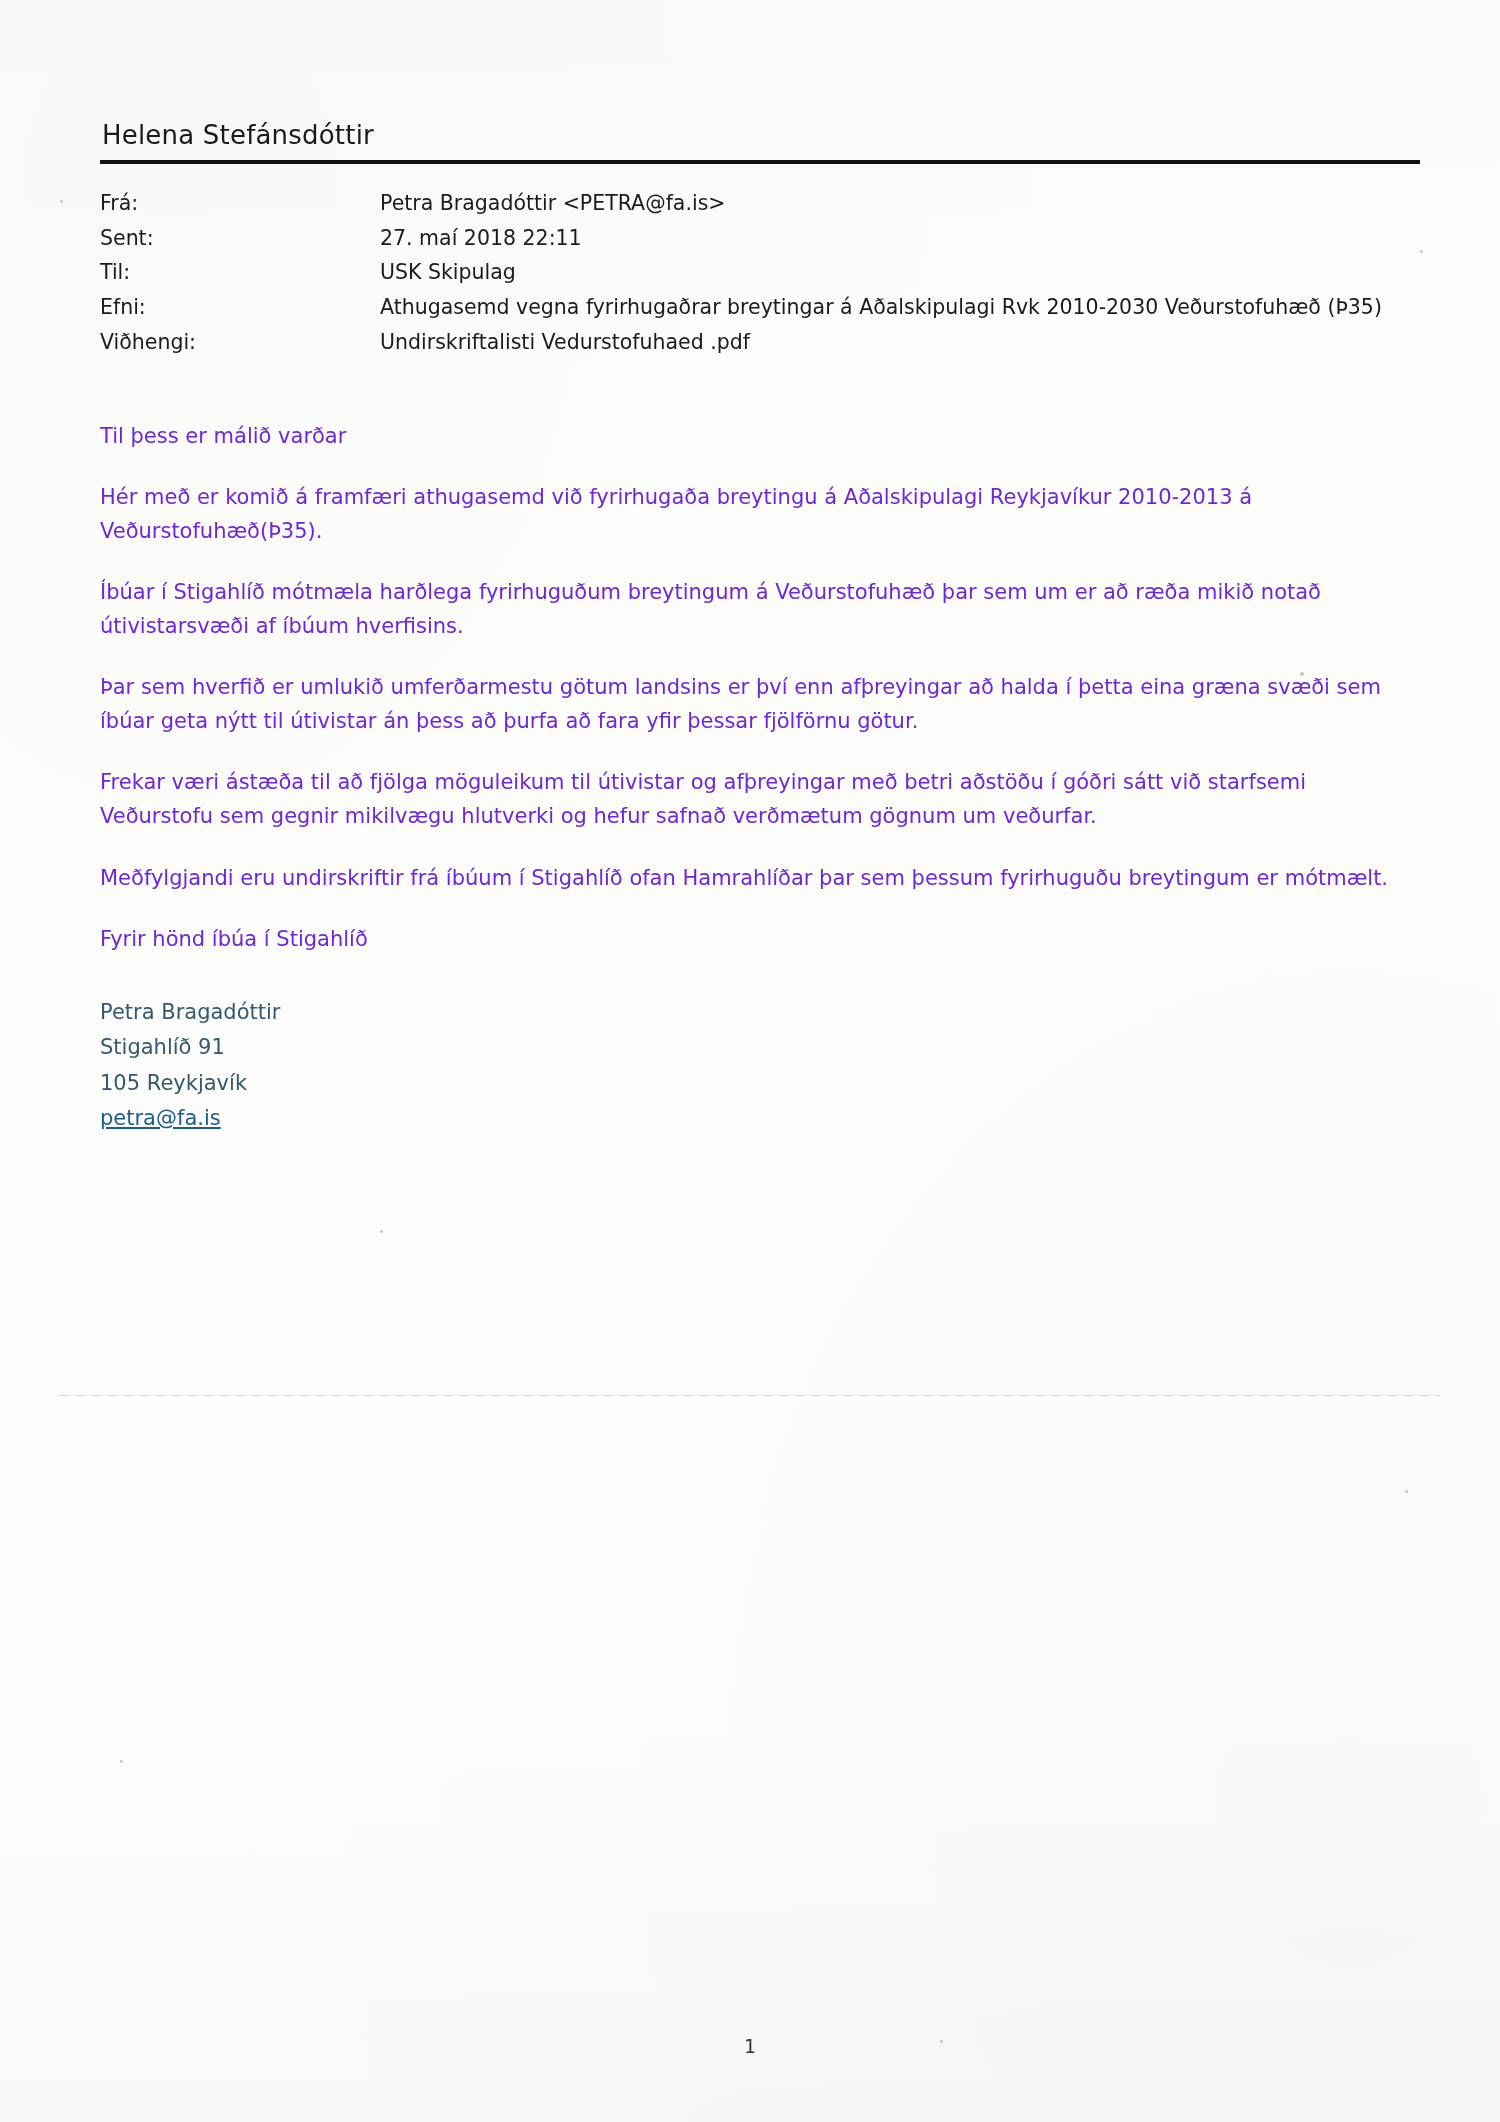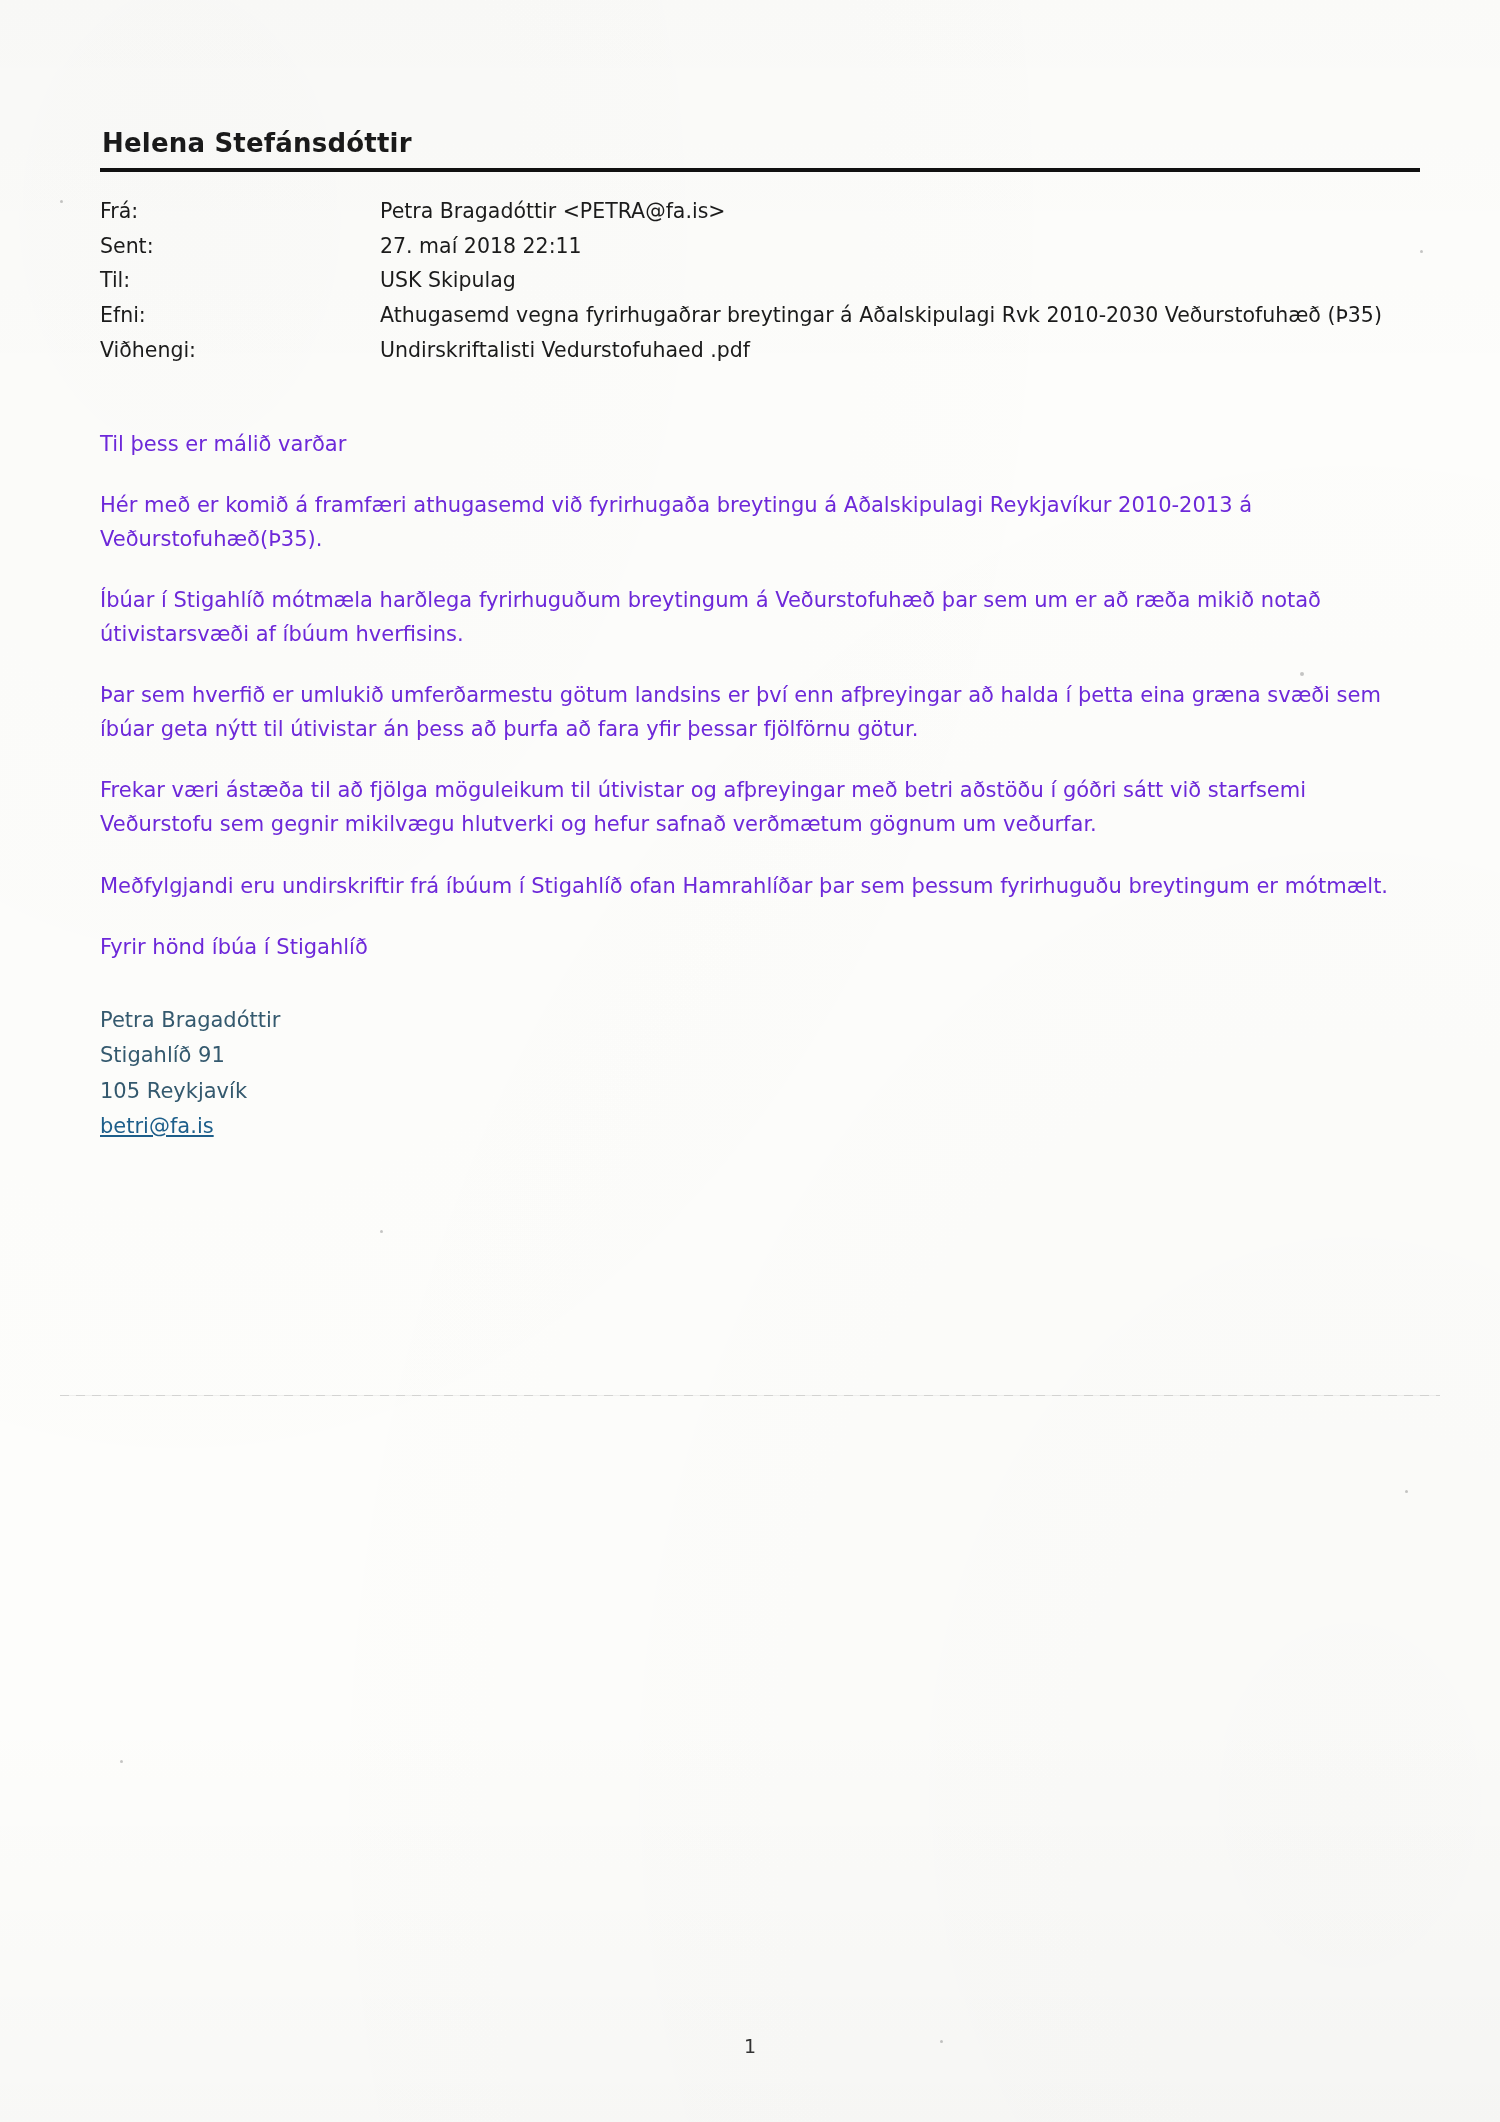--- a/index.html
+++ b/index.html
@@ -31,25 +31,25 @@
     pointer-events: none;
   }
   .content {
     position: absolute;
     left: 100px;
     top: 120px;
     width: 1320px;
   }
   .doc-title {
     font-family: "DejaVu Sans", sans-serif;
-    font-weight: bold;
+    font-weight: normal;
     font-size: 26px;
     letter-spacing: 0.2px;
     color: #1a1a1a;
-    margin: 8px 0 10px 2px;
+    margin: 0 0 10px 2px;
   }
   .title-rule {
     height: 4px;
     background: #111;
     width: 1320px;
     margin-bottom: 26px;
   }
   table.headers {
     border-collapse: collapse;
     font-size: 20.5px;
@@ -164,20 +164,20 @@
       <p>Þar sem hverfið er umlukið umferðarmestu götum landsins er því enn afþreyingar að halda í þetta eina græna svæði sem íbúar geta nýtt til útivistar án þess að þurfa að fara yfir þessar fjölförnu götur.</p>
       <p>Frekar væri ástæða til að fjölga möguleikum til útivistar og afþreyingar með betri aðstöðu í góðri sátt við starfsemi Veðurstofu sem gegnir mikilvægu hlutverki og hefur safnað verðmætum gögnum um veðurfar.</p>
       <p>Meðfylgjandi eru undirskriftir frá íbúum í Stigahlíð ofan Hamrahlíðar þar sem þessum fyrirhuguðu breytingum er mótmælt.</p>
       <p>Fyrir hönd íbúa í Stigahlíð</p>
     </div>
 
     <div class="sig-block">
       <div>Petra Bragadóttir</div>
       <div>Stigahlíð 91</div>
       <div>105 Reykjavík</div>
-      <div><a class="email-link" href="#">betri@fa.is</a></div>
+      <div><a class="email-link" href="#">petra@fa.is</a></div>
     </div>
 
   </div>
 
   <div class="hr-soft"></div>
   <div class="page-number">1</div>
 </div>
 
 </body></html>

